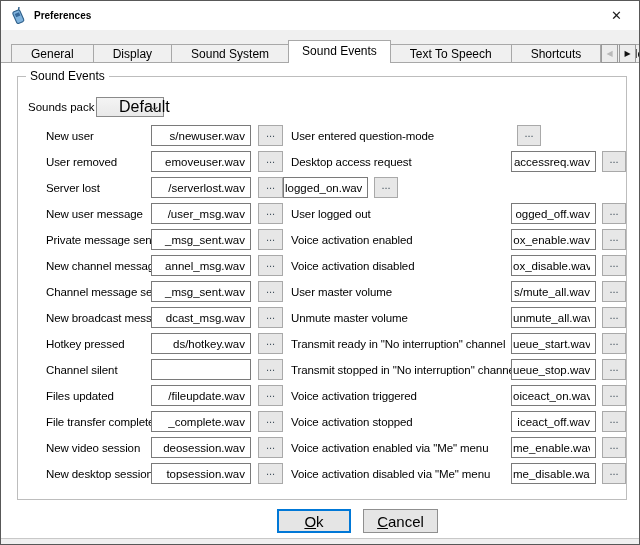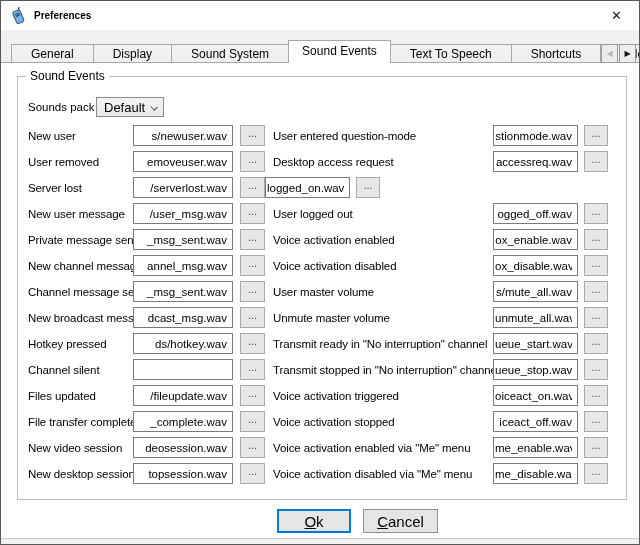--- a/index.html
+++ b/index.html
@@ -31,24 +31,24 @@
   .tabscroll .enabled{ color:#111; }
 
   
   .pane{ flex:1; background:#fff; position:relative; }
 
   .groupbox{ position:absolute; left:16px; top:13px; width:610px; height:424px; border:1px solid #bdbdbd; }
   .groupbox .legend{ position:absolute; top:-8px; left:8px; background:#fff; padding:0 4px; font-size:12px; }
 
   .pack-row{ position:absolute; left:10px; top:20px; height:20px; display:flex; align-items:center; }
   .pack-row .plabel{ width:68px; font-size:11.5px; }
-  .combo{ width:68px; height:20px; border:1px solid #8a8a8a; background:linear-gradient(#f4f4f4,#e9e9e9); display:flex; align-items:center; padding-left:7px; position:relative; font-size:13px; cursor:default;}
+  .combo{ width:68px; height:20px; border:1px solid #8a8a8a; background:linear-gradient(#f4f4f4,#e9e9e9); display:flex; align-items:center; padding-left:22px; position:relative; font-size:16px; cursor:default;}
   .combo .chev{ position:absolute; right:6px; top:6px; width:6px; height:6px; border-right:1px solid #4a4a4a; border-bottom:1px solid #4a4a4a; transform:rotate(45deg) scale(1,.8); }
 
-  .rows{ position:absolute; left:10px; top:48px; }
+  .rows{ position:absolute; left:28px; top:48px; }
   .row{ display:flex; align-items:center; height:21px; margin-bottom:5px; }
   .lbl{ white-space:nowrap; overflow:visible; font-size:11.5px; letter-spacing:-0.1px; }
   .lbl.left{ width:105px; flex:none; }
   .lbl.right{ width:220px; flex:none; margin-left:8px; }
   .txt{ height:21px; border:1px solid #7a7a7a; background:#fff; font-family:"Liberation Sans",sans-serif; font-size:11.5px; text-align:right; padding:0 5px 0 1px; position:relative; z-index:2; }
   .txt.left{ width:100px; flex:none; }
   .txt.right{ width:85px; flex:none; }
   .browse{ height:21px; border:1px solid #a9a9a9; background:#e7e7e7; color:#44525e; font-size:11px; line-height:10px; padding:0 0 6px 0; position:relative; z-index:2; cursor:default;}
   .browse.left{ width:25px; flex:none; margin-left:7px; }
   .browse.right{ width:24px; flex:none; margin-left:6px; }
@@ -112,21 +112,20 @@
           <span class="chev"></span>
         </div>
       </div>
 
       <div class="rows">
           <div class="row">
             <div class="lbl left">New user</div>
             <input type="text" class="txt left" value="s/newuser.wav" style="">
             <button class="browse left">...</button>
             <div class="lbl right">User entered question-mode</div>
-            <input type="text" class="txt right" value="stionmode.wav" style="">
             <button class="browse right">...</button>
           </div>
           <div class="row">
             <div class="lbl left">User removed</div>
             <input type="text" class="txt left" value="emoveuser.wav" style="">
             <button class="browse left">...</button>
             <div class="lbl right">Desktop access request</div>
             <input type="text" class="txt right" value="accessreq.wav" style="">
             <button class="browse right">...</button>
           </div>

